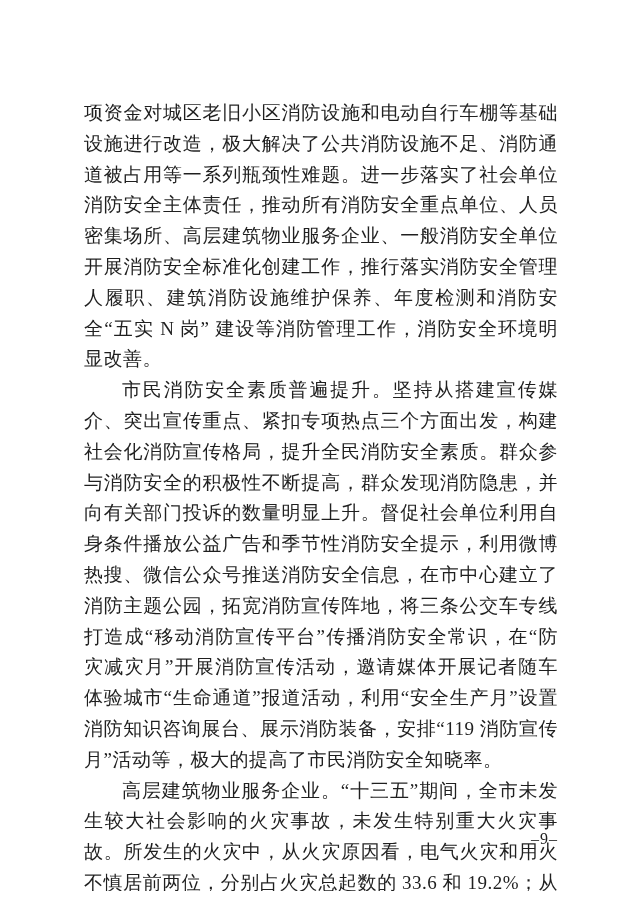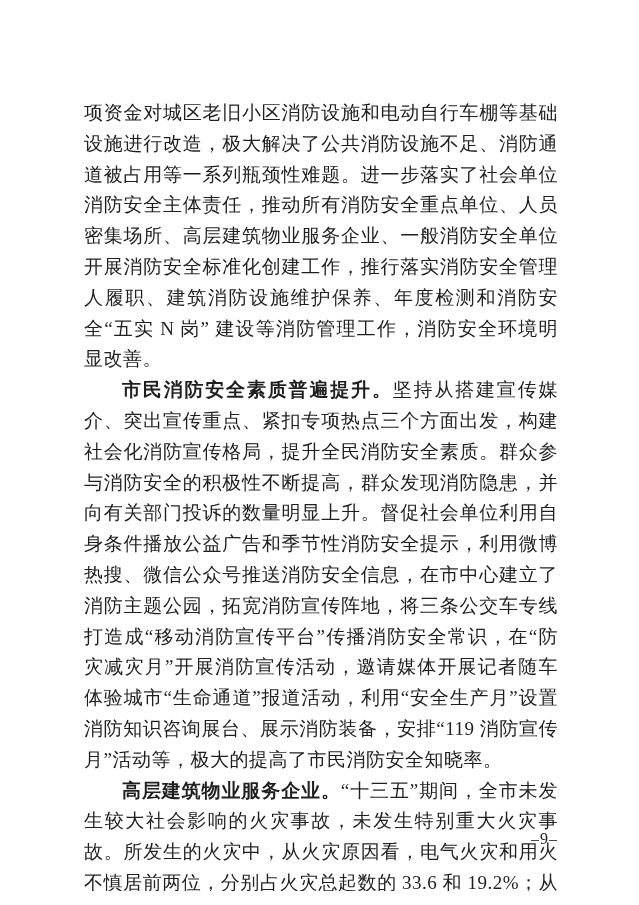--- a/index.html
+++ b/index.html
@@ -28,21 +28,21 @@
     line-height: 30.8px;
     text-align: justify;
     text-justify: inter-character;
     letter-spacing: 0.5px;
     word-break: break-all;
   }
   .para.indent {
     text-indent: 2em;
   }
   .para .lead {
-    font-weight: 700;
+    font-weight: 400;
   }
   .page-number {
     position: absolute;
     top: 830px;
     right: 81px;
     font-size: 16px;
     letter-spacing: 1px;
     color: #1f1f1f;
     font-family: "Liberation Serif", "DejaVu Serif", serif;
   }

